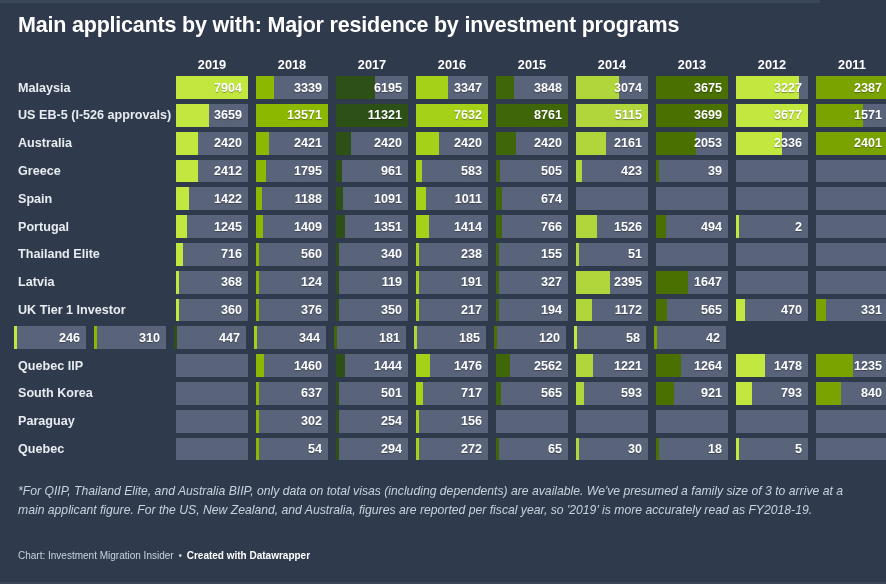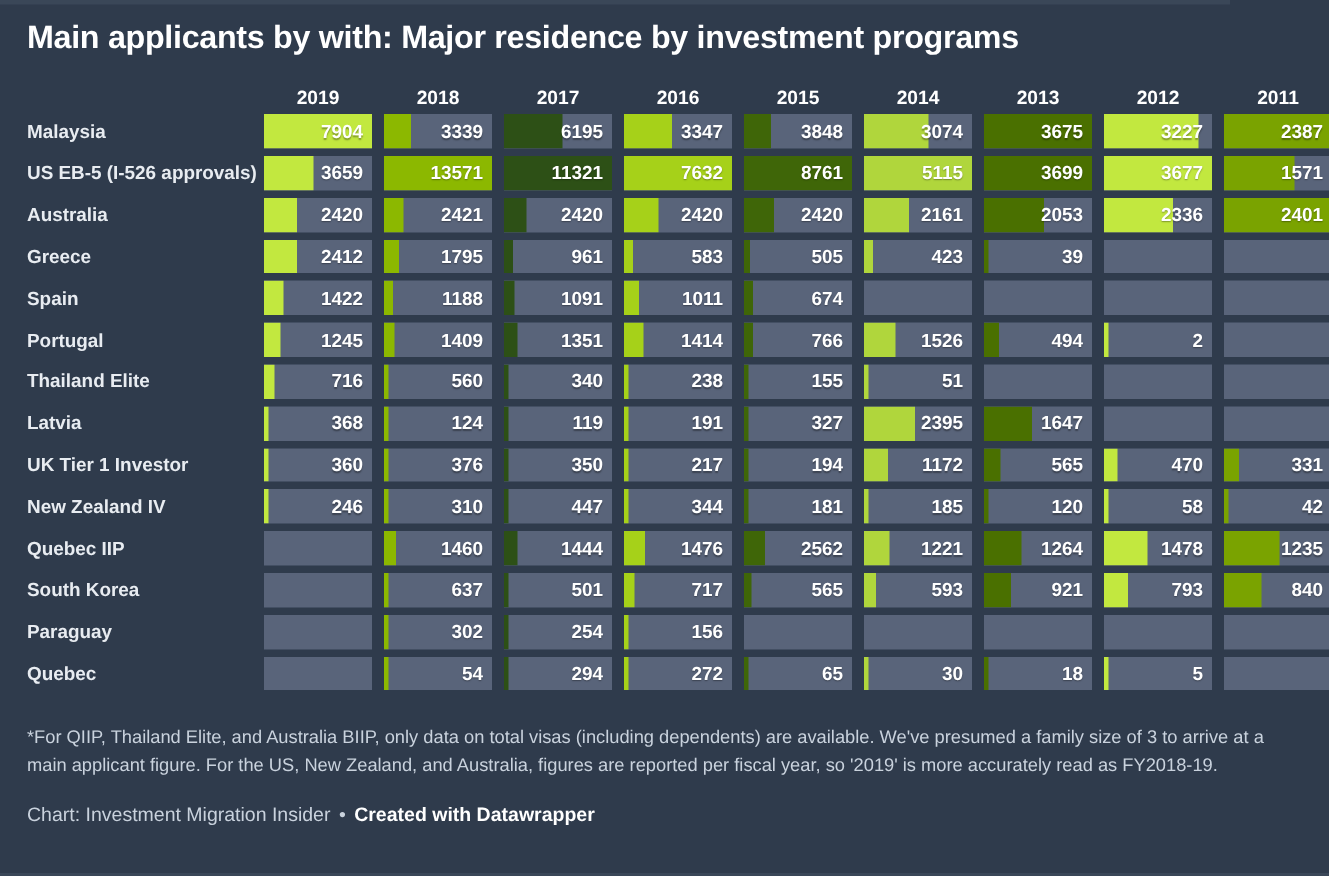--- a/index.html
+++ b/index.html
@@ -121,27 +121,28 @@
   
   #footer {
     position: absolute;
     left: 18px;
     right: 14px;
     top: 482px;
   }
   #footnote {
     color: #c9d2dd;
     font-size: 12.2px;
+    font-style: italic;
     line-height: 1.55;
     margin: 0;
   }
   #credit-line {
-    margin-top: 15px;
+    margin-top: 30px;
     color: #c9d2dd;
-    font-size: 13px;
+    font-size: 10px;
     white-space: nowrap;
   }
   #credit-source { color: #c9d2dd; }
   #credit-sep { color: #c9d2dd; padding: 0 2px; }
   #credit-tool {
     color: #ffffff;
     font-weight: bold;
     text-decoration: none;
   }
   #bottom-rule {
@@ -710,21 +711,20 @@
             </div>
             <div class="cell">
               <div class="cell-track" style="background: rgb(89, 100, 122);">
                 <div class="cell-bar" style="background: rgb(122, 163, 0); width: 13.7859%;"></div>
               </div>
               <div class="cell-value">331</div>
             </div>
           </div>
         </div>
         <div class="grid-row">
-          <div class="row-label">New Zealand IV</div>
           <div class="cells">
             <div class="cell">
               <div class="cell-track" style="background: rgb(89, 100, 122);">
                 <div class="cell-bar" style="background: rgb(194, 232, 63); width: 4%;"></div>
               </div>
               <div class="cell-value">246</div>
             </div>
             <div class="cell">
               <div class="cell-track" style="background: rgb(89, 100, 122);">
                 <div class="cell-bar" style="background: rgb(140, 184, 0); width: 4%;"></div>

